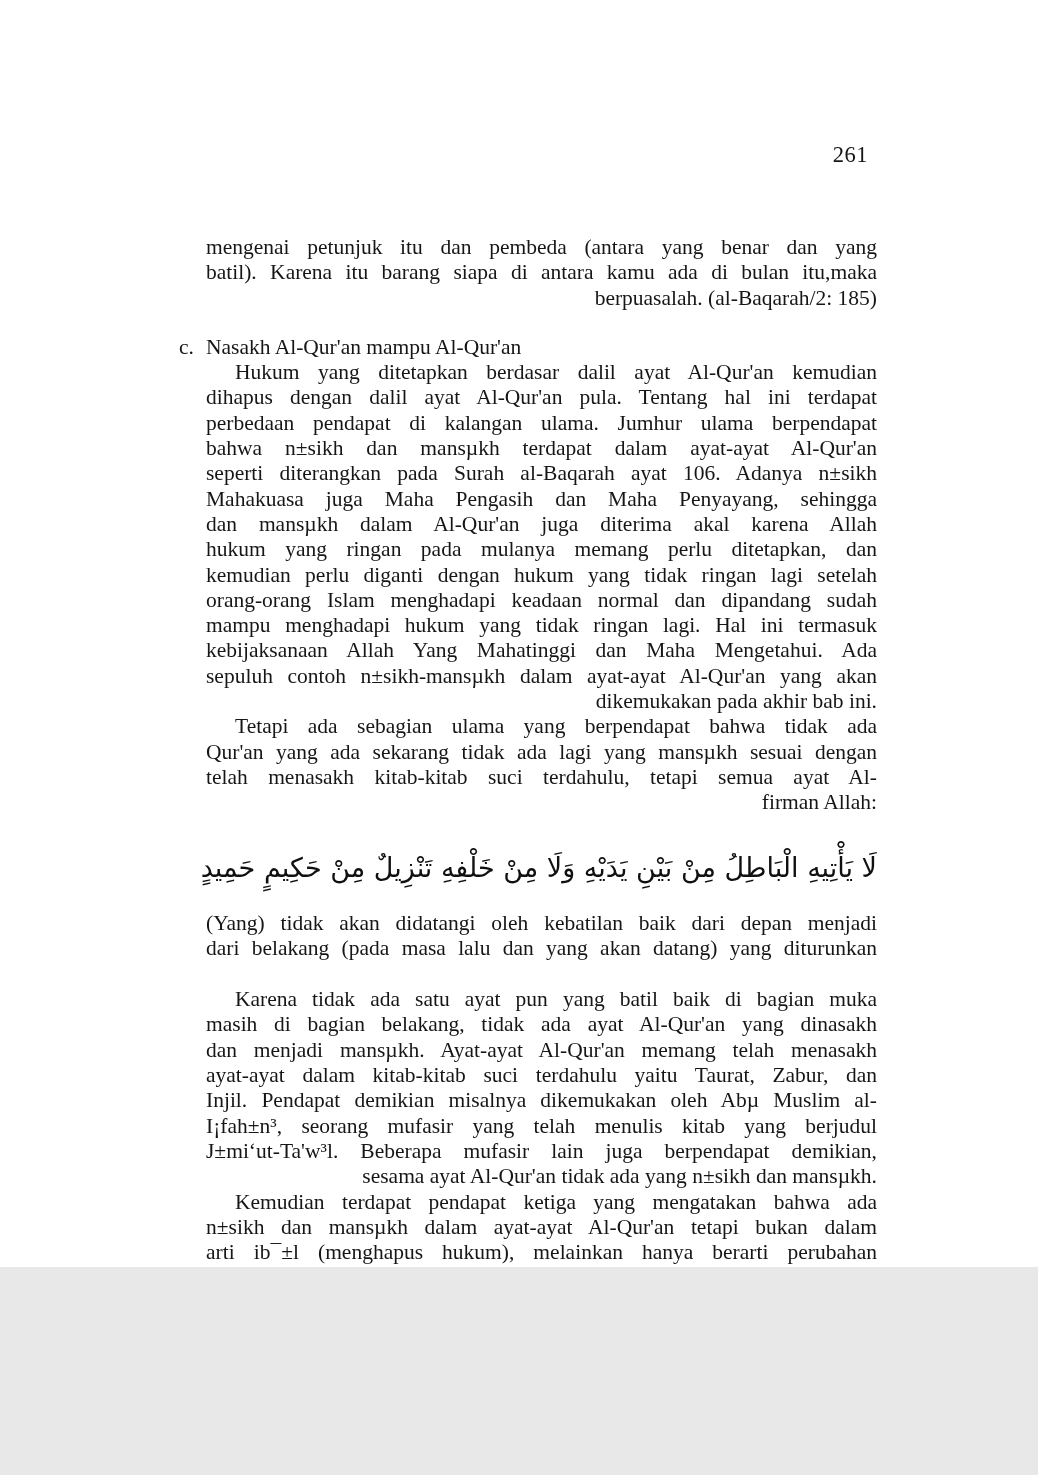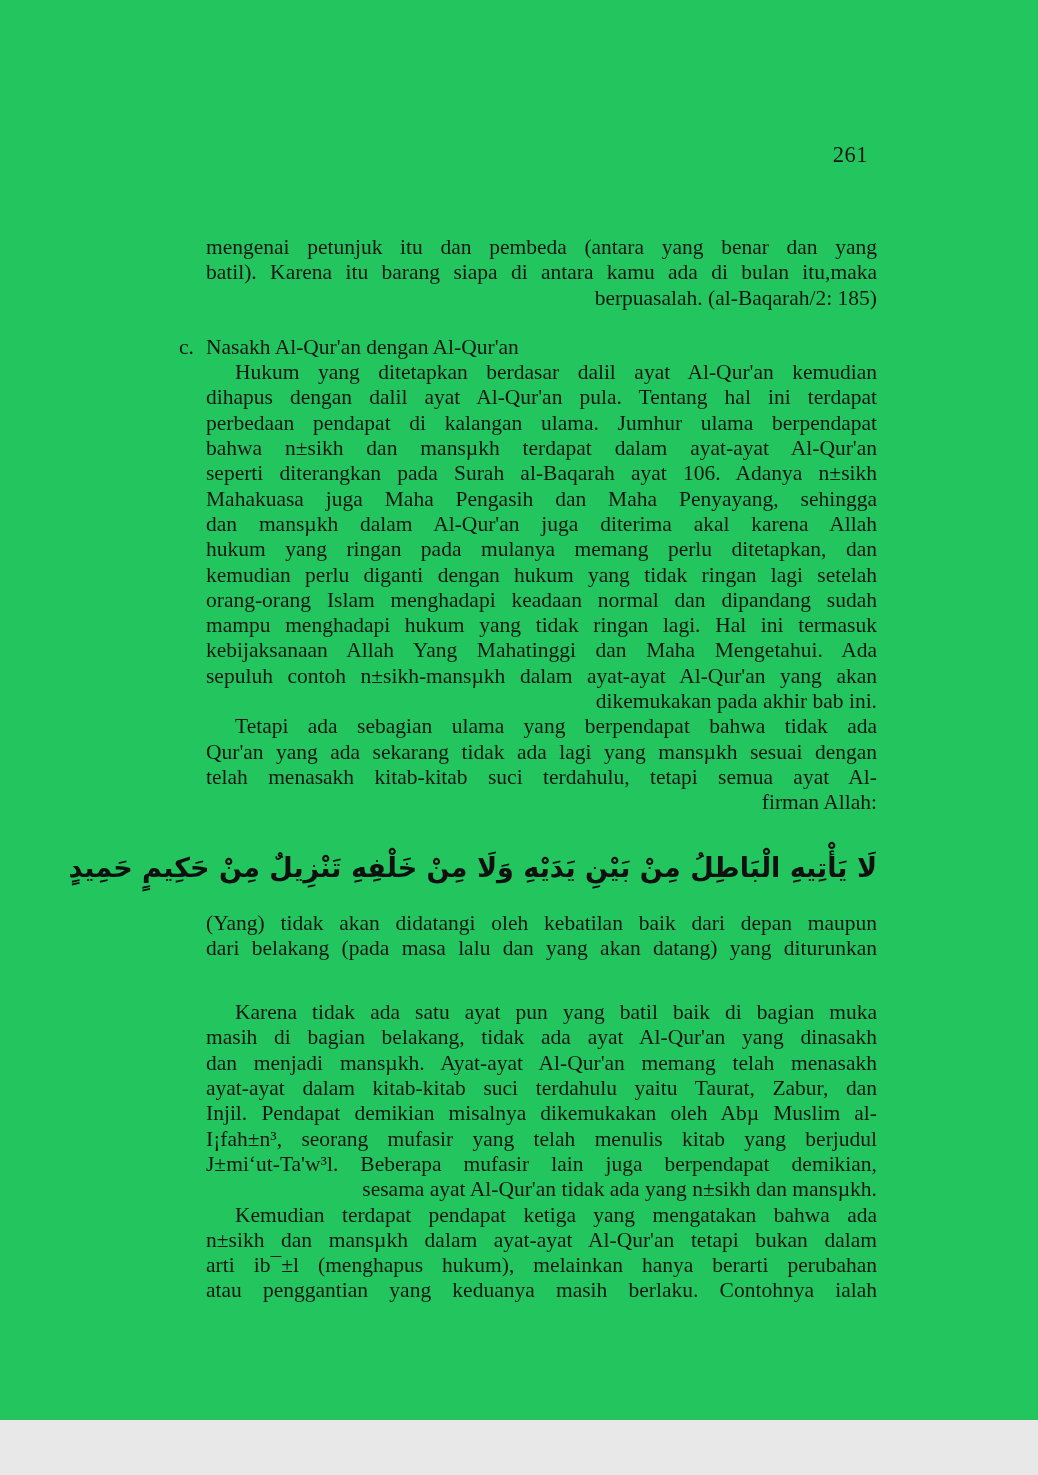--- a/index.html
+++ b/index.html
@@ -2,62 +2,62 @@
 <html><head>
 <meta charset="utf-8">
 <style>
   html,body{margin:0;padding:0;}
   body{
     width:1038px;height:1475px;
     background:#e8e8e8;
     font-family:"Liberation Serif", serif;
   }
   #page{
-    position:relative;width:1038px;height:1420px;
-    background:#22c55e;color:#161616;overflow:hidden;
+    position:relative;width:1038px;height:1267px;
+    background:#ffffff;color:#161616;overflow:hidden;
   }
   #page-number{
     position:absolute;top:142px;right:170px;
     font-size:22.5px;line-height:26px;letter-spacing:.5px;
   }
   #content{
     position:absolute;left:206px;top:235px;width:671px;
     font-size:21.5px;line-height:25.3px;
   }
   .line{text-align:right;}
   .line.full{text-align:justify;text-align-last:justify;}
   .line.ind{text-indent:29px;}
   .it{}
   .block.heading{margin-top:24px;position:relative;}
   .c-label{position:absolute;left:-27px;top:0;}
   [data-name="arabic-verse"]{
     margin:14px 0 6px 0;
     text-align:center;
     font-family:"DejaVu Sans", sans-serif;
-    font-weight:700;
+    font-weight:400;
     font-size:27px;
     line-height:75px;
     letter-spacing:.5px;
     color:#101010;
     white-space:nowrap;
   }
-  [data-name="paragraph-3"]{margin-top:39px;}
+  [data-name="paragraph-3"]{margin-top:26px;}
 </style>
 </head>
 <body>
 
 <div id="page" data-name="book-page">
   <div id="page-number" data-name="page-number">261</div>
   <div id="content" data-name="page-content">
       <div data-name="quran-quote-albaqarah" class="block quote">
         <div class="line full" data-name="text-line"><span class="it" data-name="transliterated-term">mengenai petunjuk itu dan pembeda (antara yang benar dan yang</span></div>
         <div class="line full" data-name="text-line"><span class="it" data-name="transliterated-term">batil). Karena itu barang siapa di antara kamu ada di bulan itu,maka</span></div>
         <div class="line" data-name="text-line"><span class="it" data-name="transliterated-term">berpuasalah.</span><span data-name="text-segment"> (al-Baqarah/2: 185)</span></div>
       </div>
-      <div data-name="section-heading" class="block heading"><span class="c-label" data-name="heading-label">c.</span><span data-name="heading-text">Nasakh Al-Qur'an dengan Al-Qur'an</span></div>
+      <div data-name="section-heading" class="block heading"><span class="c-label" data-name="heading-label">c.</span><span data-name="heading-text">Nasakh Al-Qur'an mampu Al-Qur'an</span></div>
       <div data-name="paragraph-1" class="block para">
         <div class="line full ind" data-name="text-line"><span data-name="text-segment">Hukum yang ditetapkan berdasar dalil ayat Al-Qur'an kemudian</span></div>
         <div class="line full" data-name="text-line"><span data-name="text-segment">dihapus dengan dalil ayat Al-Qur'an pula. Tentang hal ini terdapat</span></div>
         <div class="line full" data-name="text-line"><span data-name="text-segment">perbedaan pendapat di kalangan ulama. Jumhur ulama berpendapat</span></div>
         <div class="line full" data-name="text-line"><span data-name="text-segment">bahwa </span><span class="it" data-name="transliterated-term">n±sikh</span><span data-name="text-segment"> dan </span><span class="it" data-name="transliterated-term">mansµkh</span><span data-name="text-segment"> terdapat dalam ayat-ayat Al-Qur'an</span></div>
         <div class="line full" data-name="text-line"><span data-name="text-segment">seperti diterangkan pada Surah al-Baqarah ayat 106. Adanya </span><span class="it" data-name="transliterated-term">n±sikh</span></div>
         <div class="line full" data-name="text-line"><span data-name="text-segment">Mahakuasa juga Maha Pengasih dan Maha Penyayang, sehingga</span></div>
         <div class="line full" data-name="text-line"><span data-name="text-segment">dan </span><span class="it" data-name="transliterated-term">mansµkh</span><span data-name="text-segment"> dalam Al-Qur'an juga diterima akal karena Allah</span></div>
         <div class="line full" data-name="text-line"><span data-name="text-segment">hukum yang ringan pada mulanya memang perlu ditetapkan, dan</span></div>
         <div class="line full" data-name="text-line"><span data-name="text-segment">kemudian perlu diganti dengan hukum yang tidak ringan lagi setelah</span></div>
@@ -68,21 +68,21 @@
         <div class="line" data-name="text-line"><span data-name="text-segment">dikemukakan pada akhir bab ini.</span></div>
       </div>
       <div data-name="paragraph-2" class="block para">
         <div class="line full ind" data-name="text-line"><span data-name="text-segment">Tetapi ada sebagian ulama yang berpendapat bahwa tidak ada</span></div>
         <div class="line full" data-name="text-line"><span data-name="text-segment">Qur'an yang ada sekarang tidak ada lagi yang </span><span class="it" data-name="transliterated-term">mansµkh</span><span data-name="text-segment"> sesuai dengan</span></div>
         <div class="line full" data-name="text-line"><span data-name="text-segment">telah menasakh kitab-kitab suci terdahulu, tetapi semua ayat Al-</span></div>
         <div class="line" data-name="text-line"><span data-name="text-segment">firman Allah:</span></div>
       </div>
       <div data-name="arabic-verse" class="block arabic" dir="rtl">لَا يَأْتِيهِ الْبَاطِلُ مِنْ بَيْنِ يَدَيْهِ وَلَا مِنْ خَلْفِهِ تَنْزِيلٌ مِنْ حَكِيمٍ حَمِيدٍ</div>
       <div data-name="verse-translation" class="block quote">
-        <div class="line full" data-name="text-line"><span class="it" data-name="transliterated-term">(Yang) tidak akan didatangi oleh kebatilan baik dari depan maupun</span></div>
+        <div class="line full" data-name="text-line"><span class="it" data-name="transliterated-term">(Yang) tidak akan didatangi oleh kebatilan baik dari depan menjadi</span></div>
         <div class="line full" data-name="text-line"><span class="it" data-name="transliterated-term">dari belakang (pada masa lalu dan yang akan datang) yang diturunkan</span></div>
       </div>
       <div data-name="paragraph-3" class="block para">
         <div class="line full ind" data-name="text-line"><span data-name="text-segment">Karena tidak ada satu ayat pun yang batil baik di bagian muka</span></div>
         <div class="line full" data-name="text-line"><span data-name="text-segment">masih di bagian belakang, tidak ada ayat Al-Qur'an yang dinasakh</span></div>
         <div class="line full" data-name="text-line"><span data-name="text-segment">dan menjadi </span><span class="it" data-name="transliterated-term">mansµkh.</span><span data-name="text-segment"> Ayat-ayat Al-Qur'an memang telah menasakh</span></div>
         <div class="line full" data-name="text-line"><span data-name="text-segment">ayat-ayat dalam kitab-kitab suci terdahulu yaitu Taurat, Zabur, dan</span></div>
         <div class="line full" data-name="text-line"><span data-name="text-segment">Injil. Pendapat demikian misalnya dikemukakan oleh Abµ Muslim al-</span></div>
         <div class="line full" data-name="text-line"><span data-name="text-segment">I¡fah±n³, seorang mufasir yang telah menulis kitab yang berjudul</span></div>
         <div class="line full" data-name="text-line"><span class="it" data-name="transliterated-term">J±mi‘ut-Ta'w³l.</span><span data-name="text-segment"> Beberapa mufasir lain juga berpendapat demikian,</span></div>

